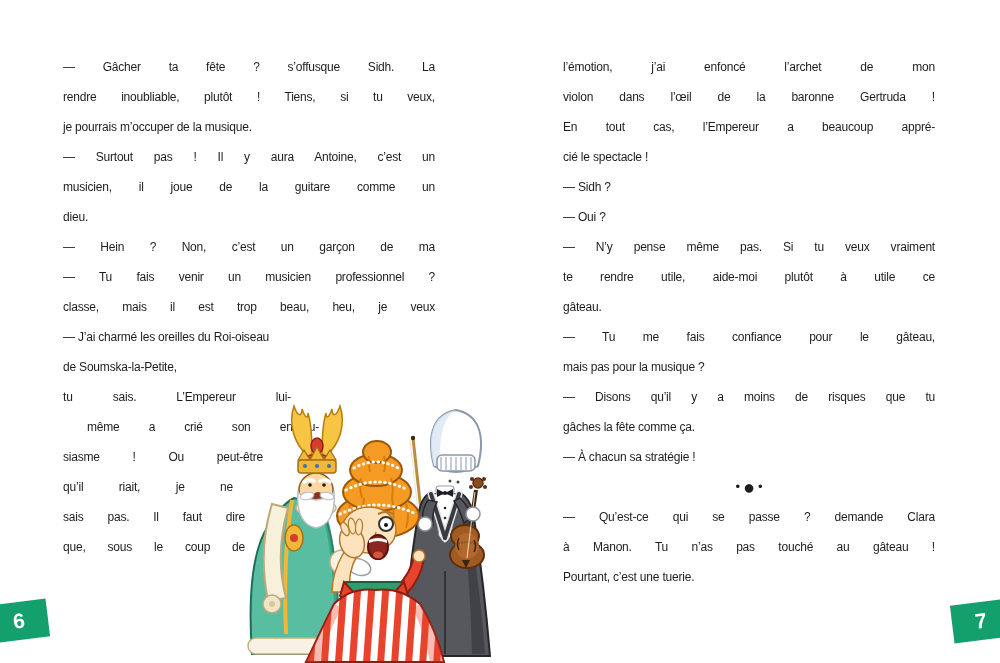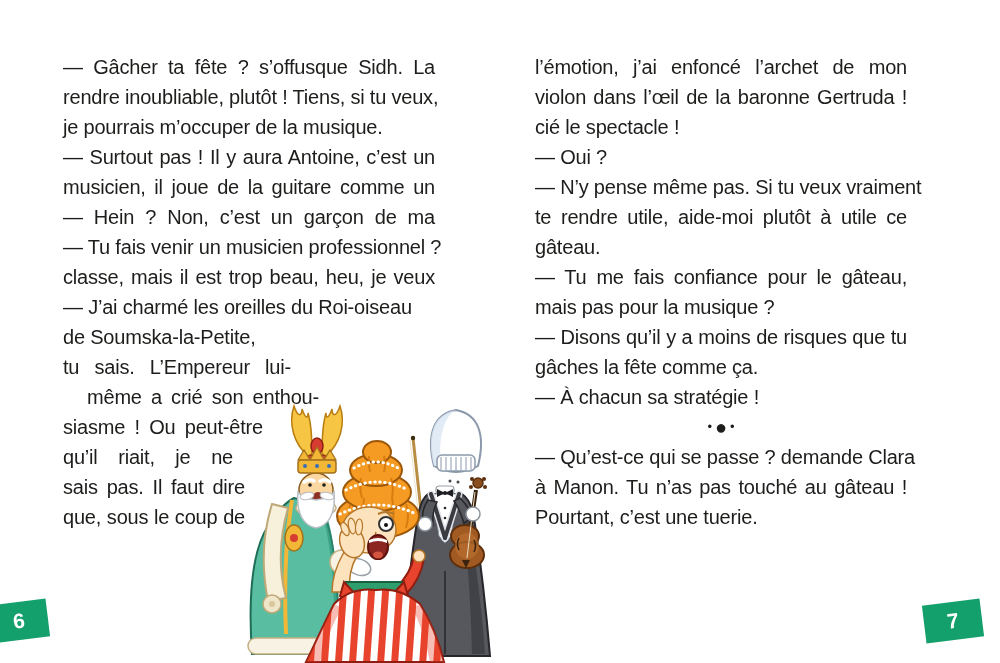--- a/index.html
+++ b/index.html
@@ -4,24 +4,24 @@
 <style>
   html,body{margin:0;padding:0;}
   body{
     width:1000px;height:663px;position:relative;overflow:hidden;
     background:#ffffff;color:#1d1d1b;
     font-family:"Liberation Sans","DejaVu Sans",sans-serif;
     -webkit-font-smoothing:antialiased;
   }
   .page{position:absolute;top:0;width:500px;height:663px;}
   .page-left{left:0;}
-  .page-right{left:472px;}
+  .page-right{left:500px;}
   .text-col{position:absolute;left:63px;top:52px;width:372px;}
   .line{
-    height:30px;line-height:30px;font-size:20px;letter-spacing:-0.2px;
+    height:30px;line-height:30px;font-size:12px;letter-spacing:-0.2px;
     white-space:nowrap;text-align:left;overflow:visible;
   }
   .line.j{text-align:justify;text-align-last:justify;}
   .sep-row{height:30px;display:flex;align-items:center;justify-content:center;}
   .dot-s{font-size:13px;line-height:30px;}
   .dot-l{font-size:20px;line-height:30px;margin:0 3px;}
   .badge{
     position:absolute;width:58px;height:38px;background:#14a06c;color:#fff;
     font-weight:700;font-size:21px;display:flex;align-items:center;justify-content:center;
   }
@@ -32,20 +32,21 @@
 </head>
 <body>
 
 <div class="page page-left">
   <div class="text-col">
       <div class="line j">— Gâcher ta fête ? s’offusque Sidh. La</div>
       <div class="line j">rendre inoubliable, plutôt ! Tiens, si tu veux,</div>
       <div class="line">je pourrais m’occuper de la musique.</div>
       <div class="line j">— Surtout pas ! Il y aura Antoine, c’est un</div>
       <div class="line j">musicien, il joue de la guitare comme un</div>
+      <div class="line">dieu.</div>
       <div class="line j">— Hein ? Non, c’est un garçon de ma</div>
       <div class="line j">— Tu fais venir un musicien professionnel ?</div>
       <div class="line j">classe, mais il est trop beau, heu, je veux</div>
       <div class="line" style="width: 350px;">— J’ai charmé les oreilles du Roi-oiseau</div>
       <div class="line" style="width: 350px;">de Soumska-la-Petite,</div>
       <div class="line j" style="width: 228px;">tu sais. L’Empereur lui-</div>
       <div class="line j" style="width: 232px; margin-left: 24px;">même a crié son enthou-</div>
       <div class="line j" style="width: 200px;">siasme ! Ou peut-être</div>
       <div class="line j" style="width: 170px;">qu’il riait, je ne</div>
       <div class="line j" style="width: 182px;">sais pas. Il faut dire</div>
@@ -233,21 +234,23 @@
   <div class="badge badge-6">
     <span>6</span>
   </div>
 </div>
 
 <div class="page page-right">
   <div class="text-col">
     <div>
         <div class="line j">l’émotion, j’ai enfoncé l’archet de mon</div>
         <div class="line j">violon dans l’œil de la baronne Gertruda !</div>
+        <div class="line j">En tout cas, l’Empereur a beaucoup appré-</div>
         <div class="line">cié le spectacle !</div>
+        <div class="line">— Sidh ?</div>
         <div class="line">— Oui ?</div>
         <div class="line j">— N’y pense même pas. Si tu veux vraiment</div>
         <div class="line j">te rendre utile, aide-moi plutôt à utile ce</div>
         <div class="line">gâteau.</div>
         <div class="line j">— Tu me fais confiance pour le gâteau,</div>
         <div class="line">mais pas pour la musique ?</div>
         <div class="line j">— Disons qu’il y a moins de risques que tu</div>
         <div class="line">gâches la fête comme ça.</div>
         <div class="line">— À chacun sa stratégie !</div>
       </div>

